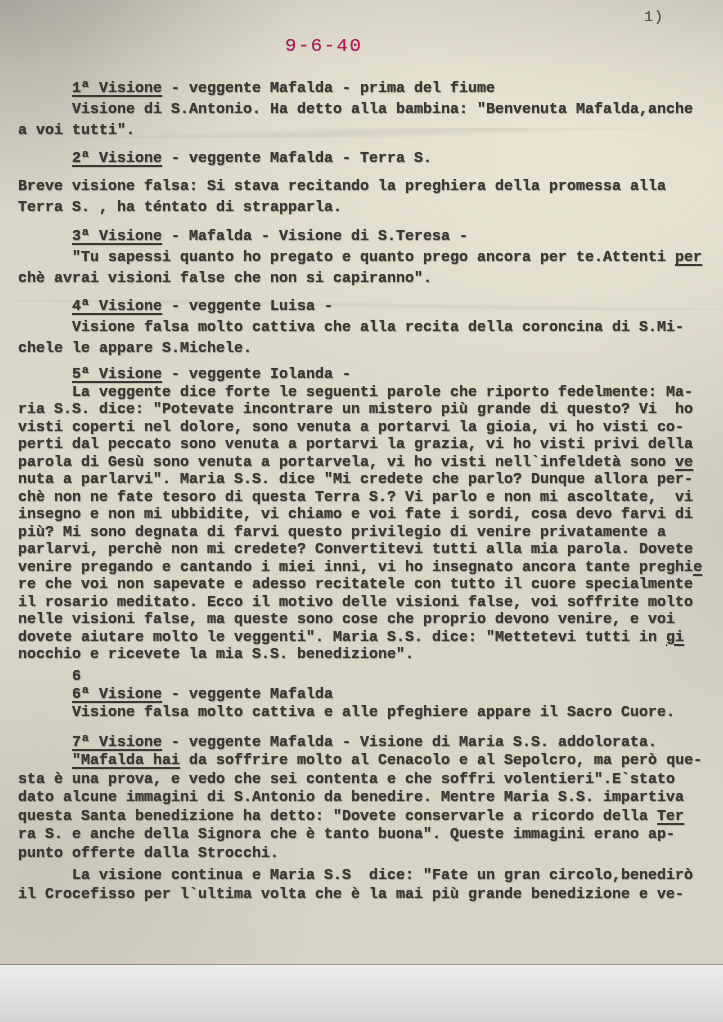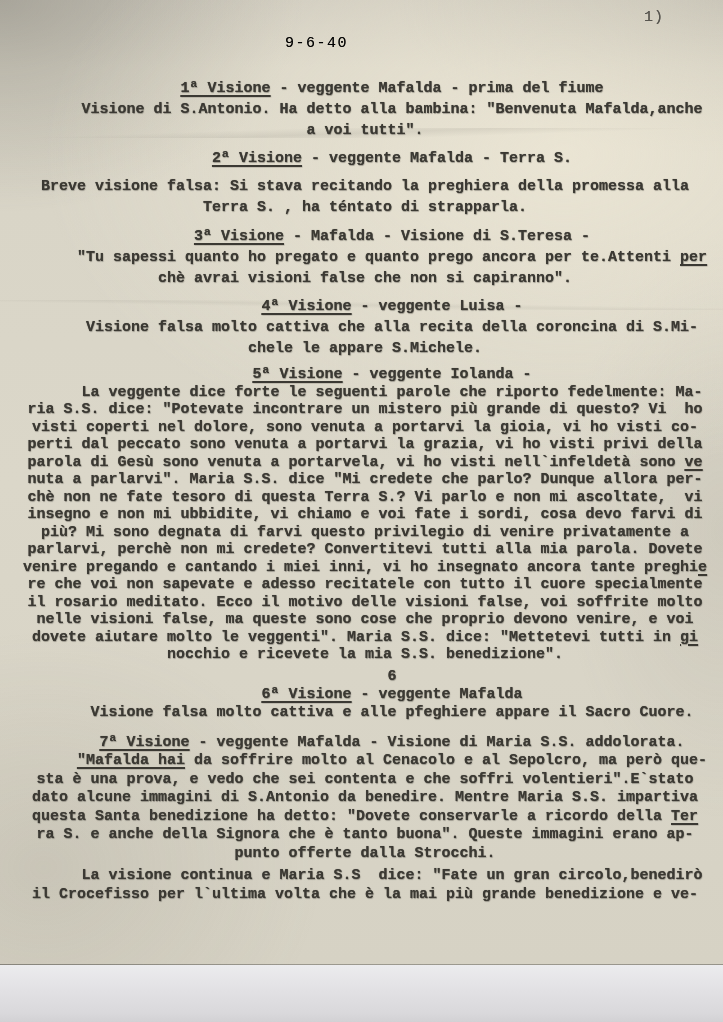--- a/index.html
+++ b/index.html
@@ -27,30 +27,30 @@
     position:absolute;left:0;top:965px;width:723px;height:57px;
     background:linear-gradient(180deg,#ececee 0%,#e4e3e6 35%,#d9d8db 85%,#d2d1d4 100%);
   }
   .pageno{
     position:absolute;left:644px;top:9px;
     font-size:15px;color:#57554f;letter-spacing:1px;
     text-shadow:0 0 0.5px rgba(87,85,79,0.8);
   }
   .date{
     position:absolute;left:285px;top:35px;
-    font-size:15px;color:#000000;letter-spacing:1.5px;
+    font-size:19px;color:#be185d;letter-spacing:1.5px;
     text-shadow:0 0 0.6px rgba(78,76,70,0.8);
   }
   .doc{
     position:absolute;left:14px;top:78px;width:702px;
     font-size:15px;font-weight:bold;color:var(--ink,#3b3933);
     white-space:pre;
     text-shadow:0 0 0.7px rgba(59,57,51,0.75), 0.5px 0.5px 0.8px rgba(59,57,51,0.35);
   }
-  .block{margin:4px;text-align:center;}
+  .block{margin:4px;}
   .line{white-space:pre;}
   .u{
     text-decoration:underline;
     text-decoration-thickness:1.5px;
     text-underline-offset:3px;
   }
 </style>
 </head>
 <body>
 

